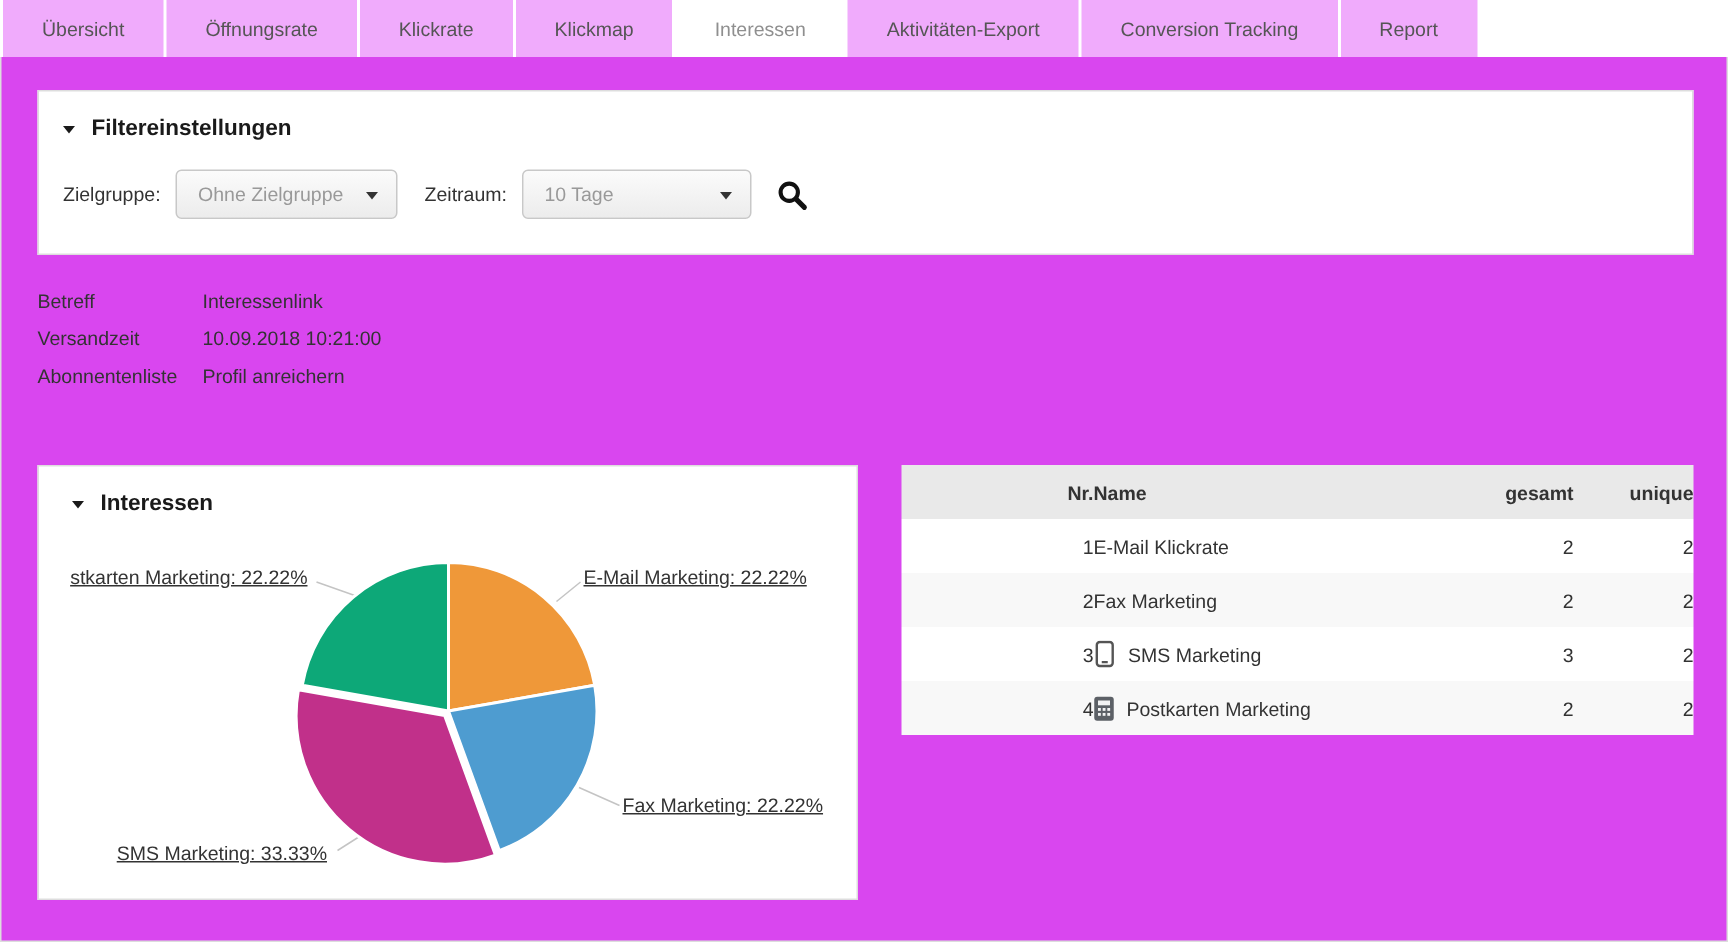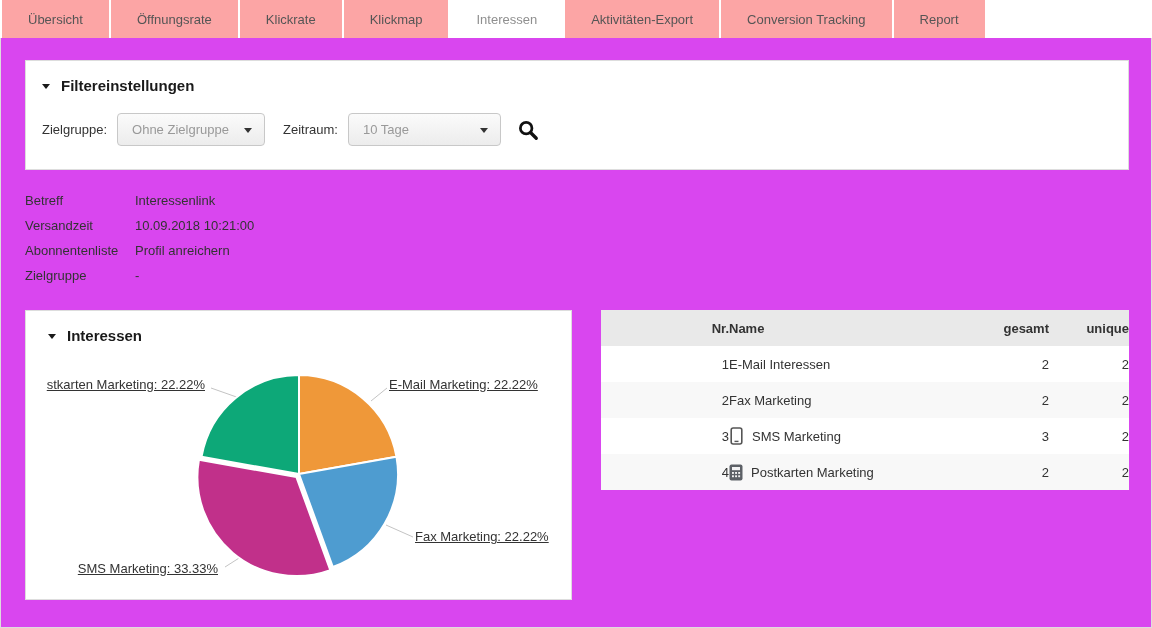--- a/index.html
+++ b/index.html
@@ -6,21 +6,21 @@
   html,body { margin:0; padding:0; }
   body {
     width:1152px; height:628px; position:relative; background:#fff;
     font-family:"Liberation Sans","DejaVu Sans",sans-serif; font-size:13px; color:#333;
     overflow:hidden;
   }
 
   
   .tabbar { display:flex; gap:2px; padding-left:2px; height:38px; background:#fff; }
   .tab {
-    background:#fca5a5; color:#555; display:flex; align-items:center; justify-content:center;
+    background:#f0abfc; color:#555; display:flex; align-items:center; justify-content:center;
     padding:0 26px; font-size:13px; cursor:pointer; white-space:nowrap;
   }
   .tab.active { background:#fff; color:#8f8f8f; }
 
   
   .content {
     position:absolute; top:38px; left:0; right:0; bottom:0;
     border:1px solid #ddd; border-top:none; background:#d946ef;
   }
 
@@ -122,24 +122,20 @@
         <span class="detail-label">Betreff</span>
         <span class="detail-value">Interessenlink</span>
       </div>
       <div class="detail-row">
         <span class="detail-label">Versandzeit</span>
         <span class="detail-value">10.09.2018 10:21:00</span>
       </div>
       <div class="detail-row">
         <span class="detail-label">Abonnentenliste</span>
         <span class="detail-value">Profil anreichern</span>
-      </div>
-      <div class="detail-row">
-        <span class="detail-label">Zielgruppe</span>
-        <span class="detail-value">-</span>
       </div>
     </div>
 
   <section class="panel interessen-panel">
     <svg id="pie-svg" viewBox="0 0 547 288">
         <line x1="345" y1="90" x2="361" y2="77" stroke="#c4c4c4" stroke-width="1"></line>
         <line x1="360" y1="214" x2="387" y2="226" stroke="#c4c4c4" stroke-width="1"></line>
         <line x1="199" y1="256" x2="221" y2="242" stroke="#c4c4c4" stroke-width="1"></line>
         <line x1="185" y1="77" x2="219" y2="89" stroke="#c4c4c4" stroke-width="1"></line>
         <path d="M 273 163 L 273 64 A 99 99 0 0 1 370.49596754820857 145.80883041097388 Z" fill="#EF9839" stroke="#ffffff" stroke-width="2" stroke-linejoin="round"></path>
@@ -161,21 +157,21 @@
     <div class="hrow">
       <span class="col-nr">Nr.</span>
       <span class="col-name">Name</span>
       <span class="col-gesamt">gesamt</span>
       <span class="col-unique">unique</span>
     </div>
     <div id="table-body">
         <div class="trow">
           <span class="col-nr">1</span>
           <span class="col-name">
-            <span>E-Mail Interessen</span>
+            <span>E-Mail Klickrate</span>
           </span>
           <span class="col-gesamt">2</span>
           <span class="col-unique">2</span>
         </div>
         <div class="trow alt">
           <span class="col-nr">2</span>
           <span class="col-name">
             <span>Fax Marketing</span>
           </span>
           <span class="col-gesamt">2</span>

